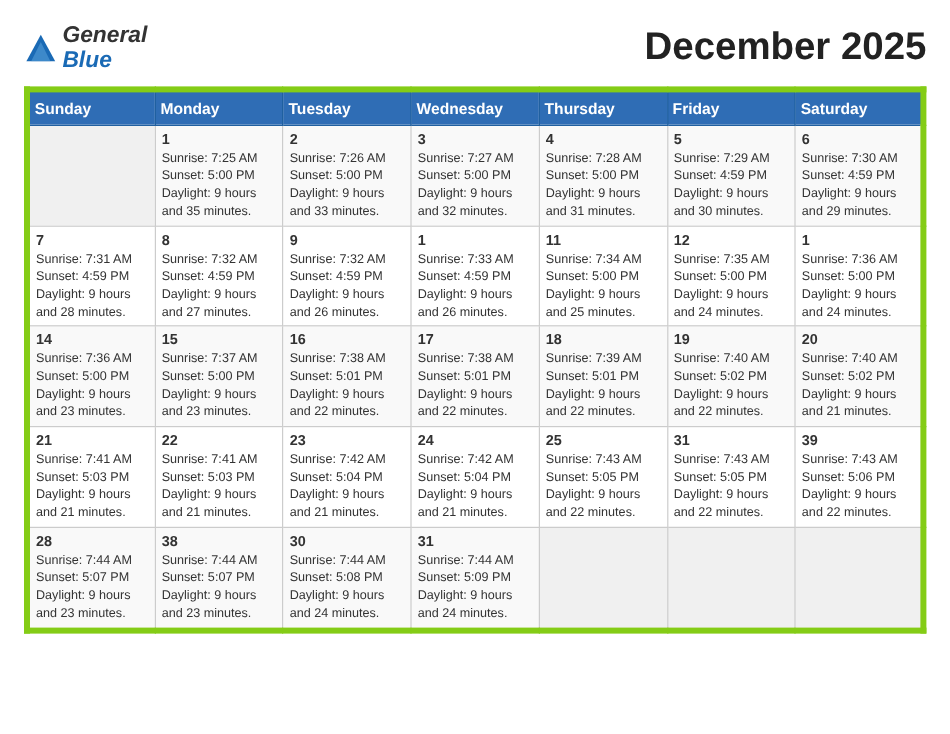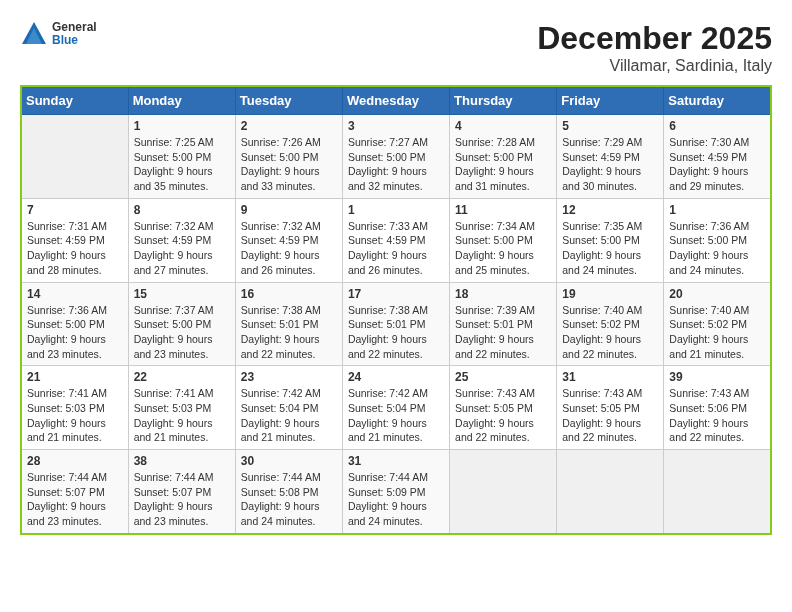--- a/index.html
+++ b/index.html
@@ -15,23 +15,24 @@
       justify-content: space-between;
       align-items: flex-start;
       margin-bottom: 10px;
     }
     .logo {
       display: flex;
       align-items: center;
       gap: 4px;
     }
     .logo-text {
-      font-size: 12px;
+      font-size: 19px;
       font-weight: bold;
       line-height: 1.1;
+      font-style: italic;
     }
     .logo-general { color: #333; }
     .logo-blue { color: #1a6ab5; margin-top: 40px; }
     .logo-icon {
       width: 28px;
       height: 28px;
     }
     .title-area {
       text-align: right;
       margin-left: 47px;
@@ -41,21 +42,21 @@
       font-weight: bold;
       color: #222;
     }
     .location {
       font-size: 16px;
       color: #444;
     }
     .calendar {
       width: 100%;
       border-collapse: collapse;
-      border: 2px solid #84cc16;
+      border: 5px solid #84cc16;
     }
     .calendar th {
       background: #2f6db5;
       color: #fff;
       font-size: 13px;
       padding: 6px 4px;
       text-align: left;
       border: 1px solid #2060a0;
       font-weight: bold;
     }
@@ -99,21 +100,20 @@
       <polygon points="14,2 26,24 2,24" fill="#1a6ab5"></polygon>
       <polygon points="14,8 22,24 6,24" fill="#5fa8e0" opacity="0.5"></polygon>
     </svg>
     <div class="logo-text">
       <span class="logo-general">General</span><br>
       <span class="logo-blue">Blue</span>
     </div>
   </div>
   <div class="title-area">
     <div class="month-title">December 2025</div>
-    <div class="location">Villamar, Sardinia, Italy</div>
   </div>
 </div>
 
 <table class="calendar">
   <thead>
     <tr>
     <th>Sunday</th>
         <th>Monday</th>
         <th>Tuesday</th>
         <th>Wednesday</th>

